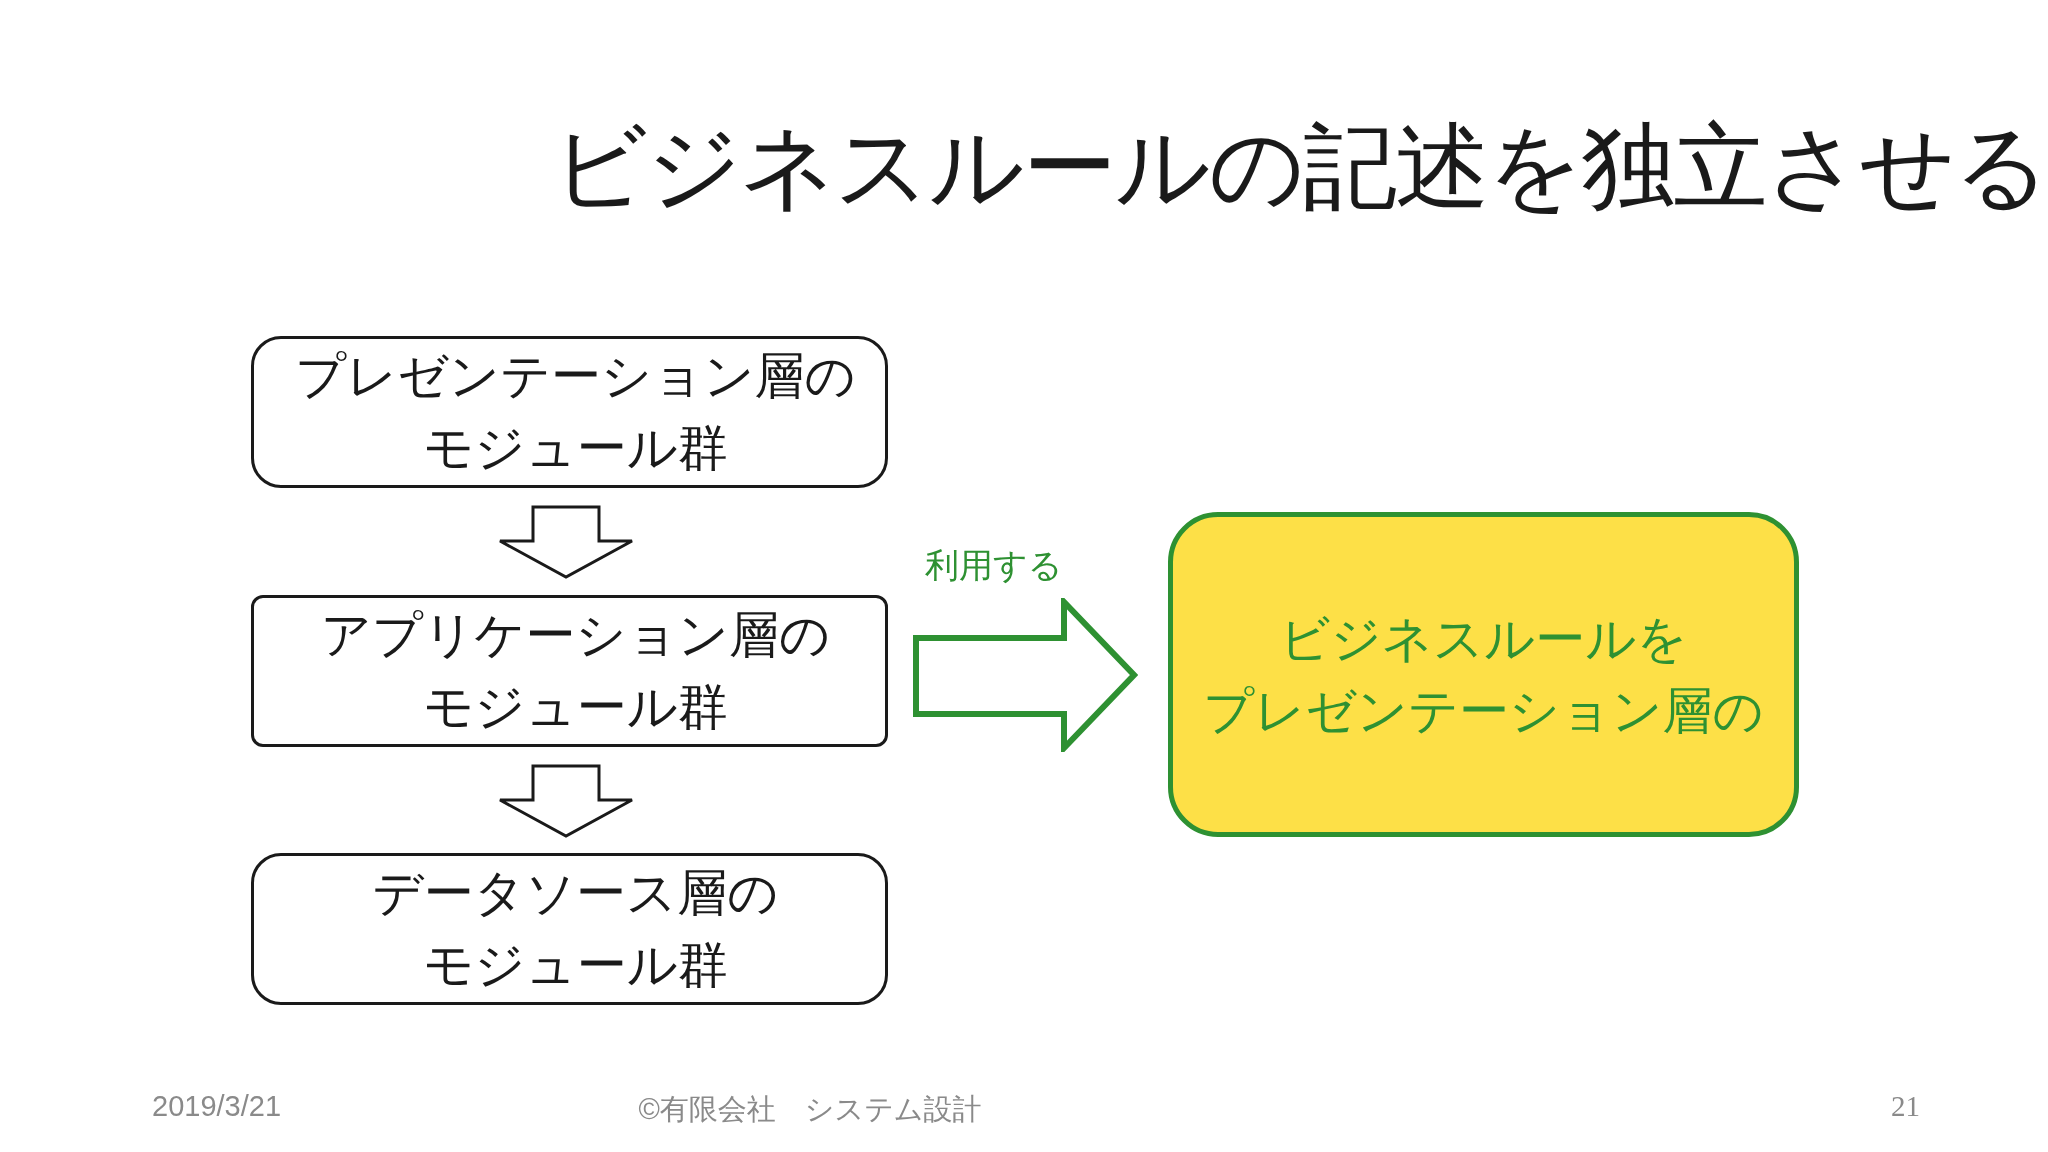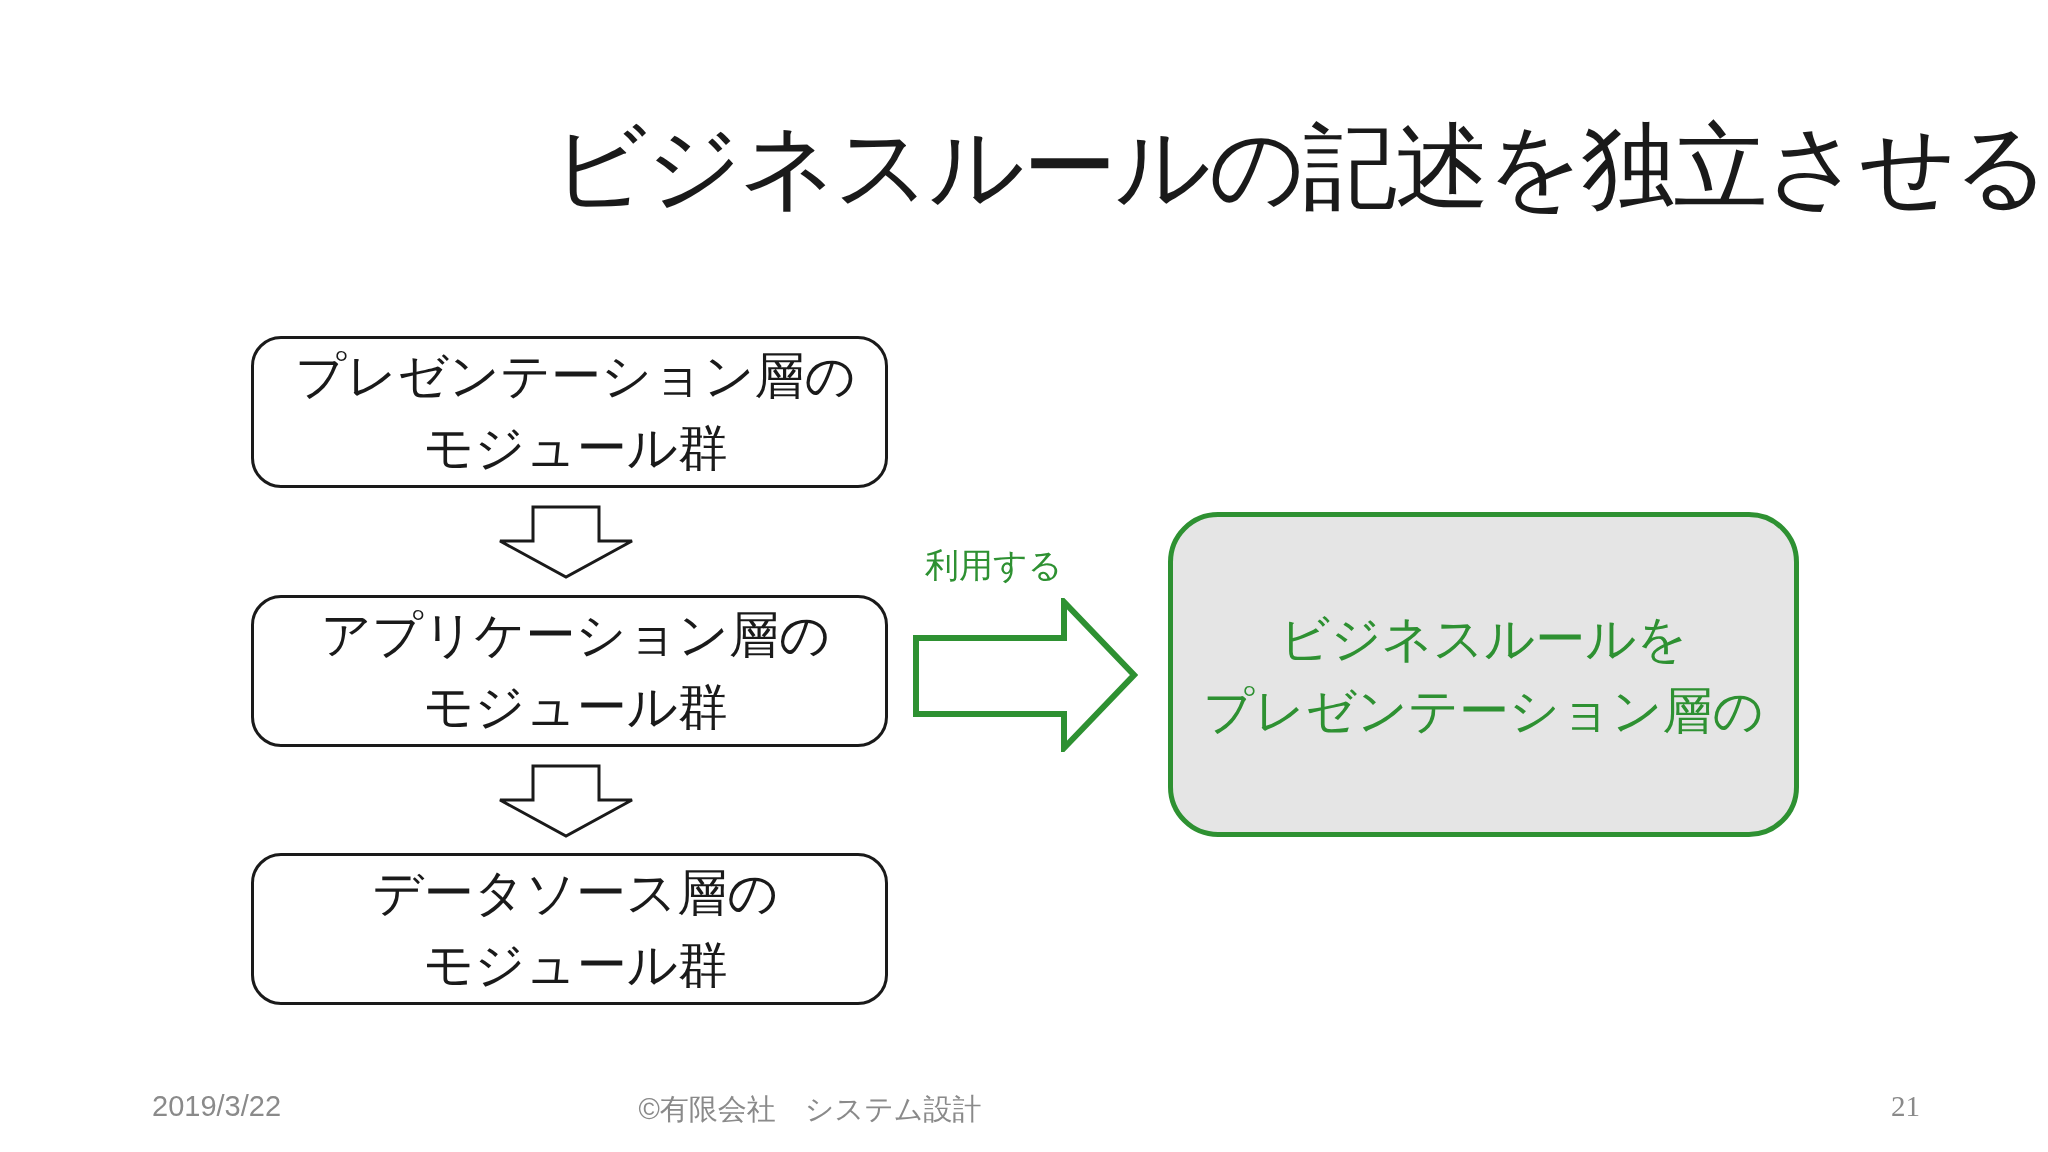--- a/index.html
+++ b/index.html
@@ -41,21 +41,21 @@
     flex-direction: column;
     align-items: center;
     justify-content: center;
     text-align: center;
     font-size: 50px;
     line-height: 72px;
     color: var(--ink, #1a1a1a);
     padding-left: 12px;
   }
   .layer-box.pos-1 { top: 336px; }
-  .layer-box.pos-2 { top: 595px; }
+  .layer-box.pos-2 { top: 595px; border-radius: 12px; }
   .layer-box.pos-3 { top: 853px; }
 
   .down-arrow {
     position: absolute;
     left: 498px;
     width: 136px;
     height: 74px;
   }
   .down-arrow.pos-1 { top: 505px; }
   .down-arrow.pos-2 { top: 764px; }
@@ -77,21 +77,21 @@
   }
   .business-box {
     position: absolute;
     left: 1168px;
     top: 512px;
     width: 631px;
     height: 325px;
     box-sizing: border-box;
     border: 5px solid var(--green, #2e9132);
     border-radius: 50px;
-    background: #e5e5e5;
+    background: #fde047;
     display: flex;
     flex-direction: column;
     align-items: center;
     justify-content: center;
     text-align: center;
     font-size: 50px;
     line-height: 72px;
     color: var(--green, #2e9132);
   }
   .footer {
@@ -157,18 +157,18 @@
   <svg class="right-arrow" viewBox="0 0 226 154">
     <polygon points="4,40 152,40 152,4 222,77 152,150 152,116 4,116" fill="#ffffff" stroke="#2e9132" stroke-width="6" stroke-linejoin="miter"></polygon>
   </svg>
 
   <div class="business-box">
     <div>ビジネスルールを</div>
     <div>プレゼンテーション層の</div>
   </div>
 
   <div class="footer">
-    <span class="footer-date">2019/3/22</span>
+    <span class="footer-date">2019/3/21</span>
     <span class="footer-copyright">©有限会社　システム設計</span>
     <span class="footer-page">21</span>
   </div>
 
 </div>
 
 </body></html>

